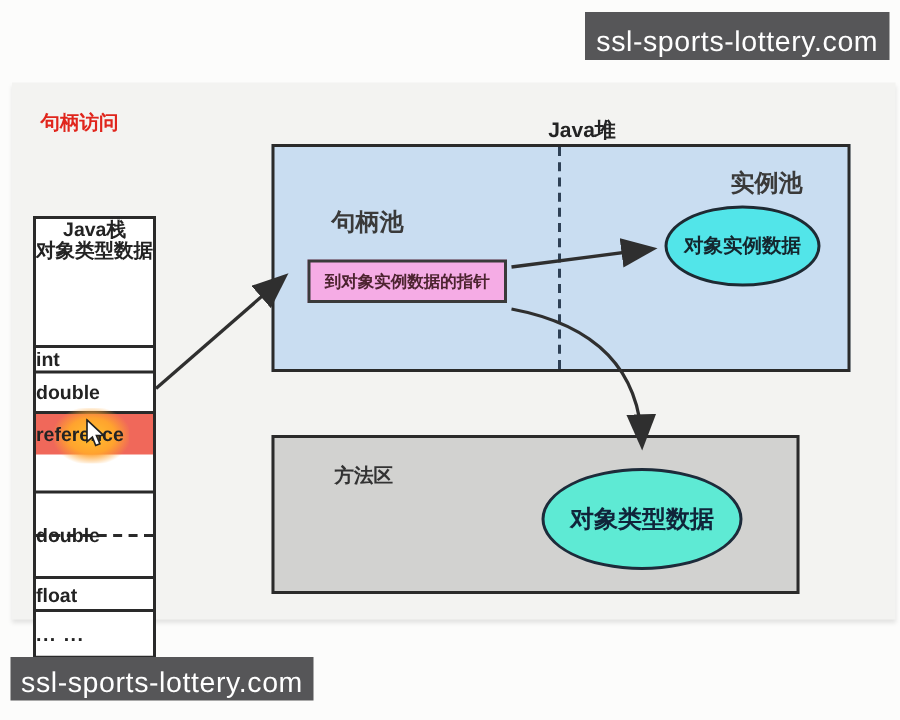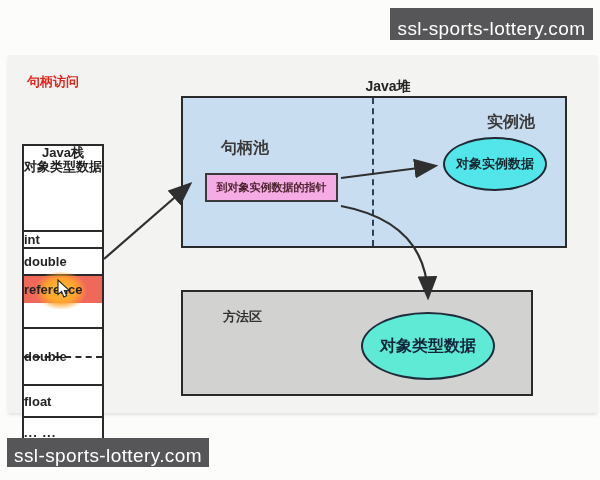--- a/index.html
+++ b/index.html
@@ -36,21 +36,21 @@
     position:relative; border-top:2px solid #2a2a2a;
     display:flex; align-items:center; justify-content:flex-start;
     font-size:13px; font-weight:bold; color:#232323; background:#fff;
   }
   .stack .cell:first-child { border-top:none; }
   .cell-header { height:40px; flex-direction:column; font-size:12px; line-height:14px; }
   .cell-int { height:17px;margin-top:44px; }
   .cell-short { height:27px; }
   .cell-reference { height:29px; background:#f0685a !important; color:#7b1d15; }
   .cell-double { height:57px;margin-top:24px; }
-  .cell-float { height:32px; }
+  .cell-float { height:22px; }
   .cell-dots { height:31px; letter-spacing:1px; }
   .dash-through {
     position:absolute; left:0; right:0; top:50%; margin-top:-1px;
     border-top:2px dashed #2a2a2a;
   }
   .cell-double span { position:relative; z-index:2; }
   .click-glow {
     position:absolute; left:12px; top:-4px; width:50px; height:37px;
     background:radial-gradient(ellipse at center, #ffc02e 0%, #ffa32e 45%, rgba(240,104,90,0) 75%);
     pointer-events:none;

